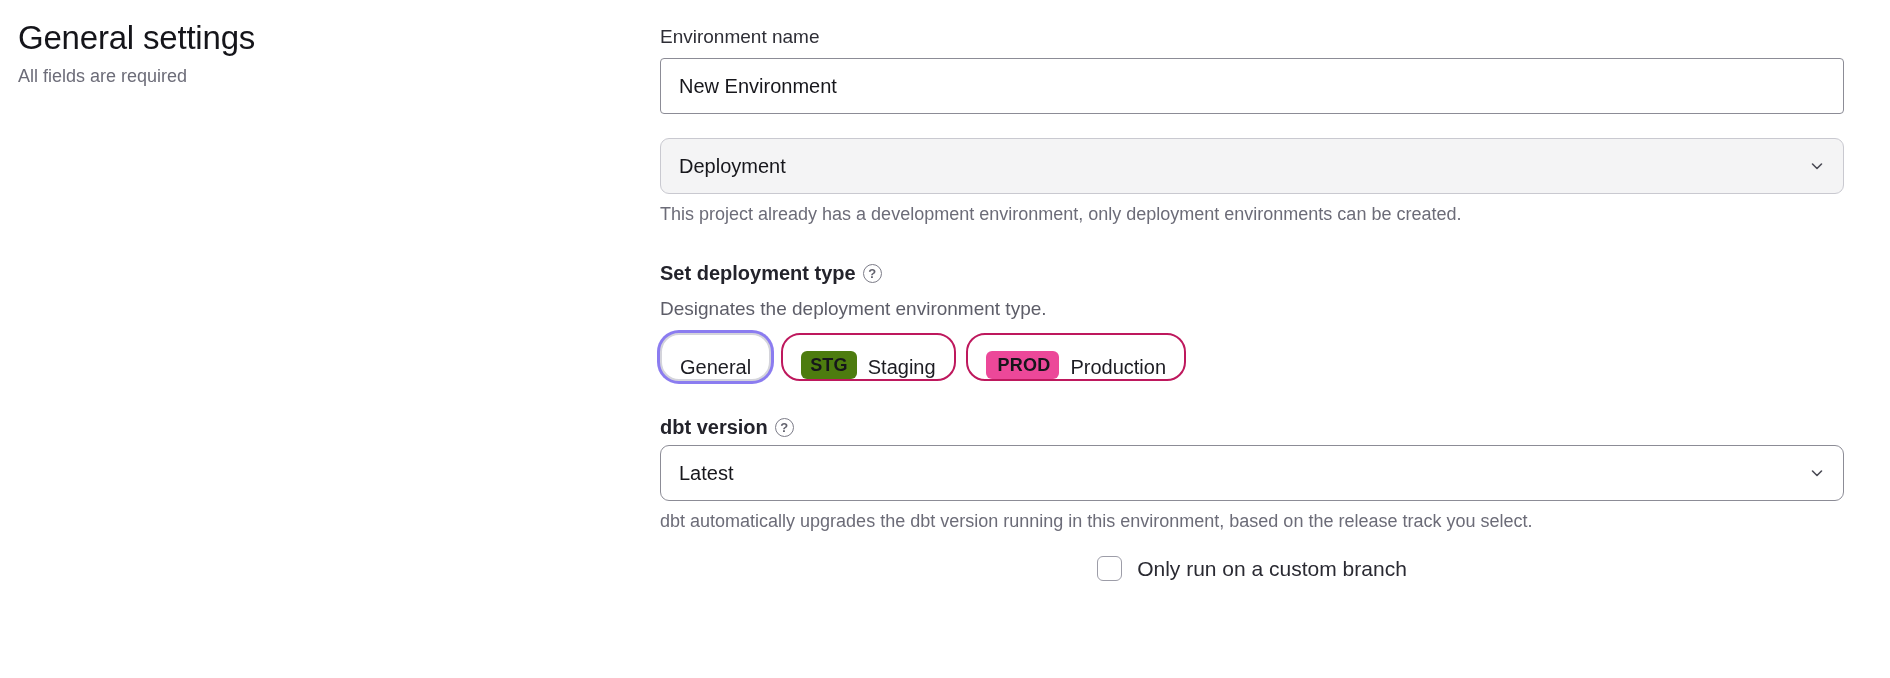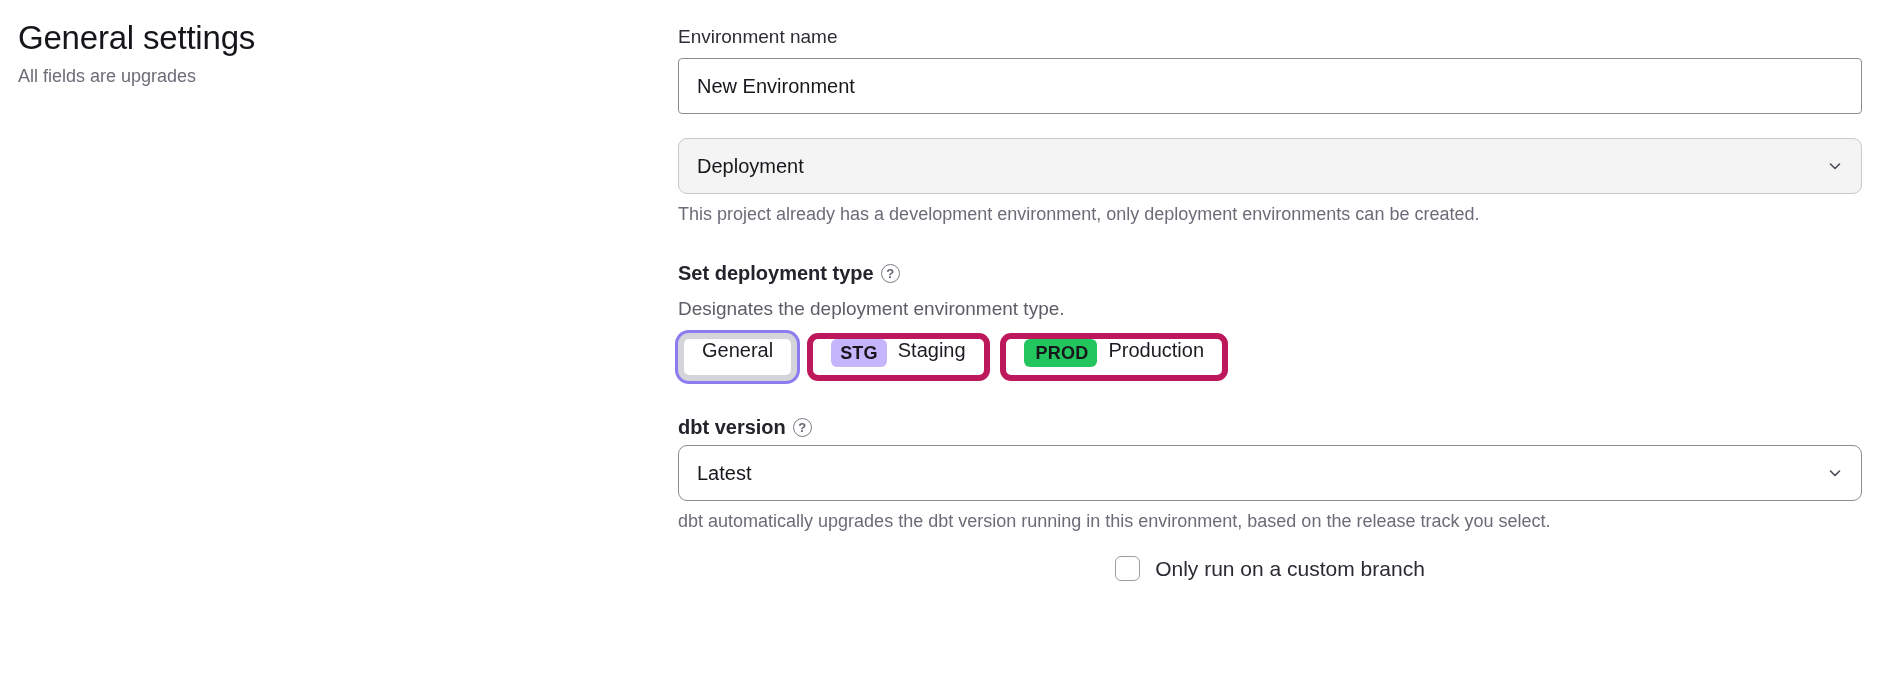--- a/index.html
+++ b/index.html
@@ -41,21 +41,21 @@
   .page-subtitle {
     font-size: 18px;
     line-height: 24px;
     color: #6c6c78;
     margin-top: 6px;
   }
 
   
   .form-col {
     position: absolute;
-    left: 678px;
+    left: 660px;
     top: 24px;
     width: 1184px;
   }
 
   .field { margin-bottom: 0; }
 
   .field-label {
     display: block;
     font-size: 19px;
     line-height: 26px;
@@ -156,26 +156,26 @@
   }
 
   
   .option-row {
     display: flex;
     gap: 10px;
     align-items: center;
   }
   .option-btn {
     display: inline-flex;
-    align-items: flex-start;
+    align-items: flex-end;
     gap: 11px;
     height: 48px;
     padding: 0 18px;
-    border: 6px solid #be185d;
-    border-radius: 11px;
+    border: 2px solid #be185d;
+    border-radius: 19px;
     background: #ffffff;
     font-family: "Liberation Sans", sans-serif;
     font-size: 20px;
     color: #1c1c22;
     cursor: pointer;
     outline: none;
   }
   .option-btn.selected {
     box-shadow: 0 0 0 3px #8b7cf0;
     border-color: #d4d4db;
@@ -185,22 +185,22 @@
     align-items: center;
     justify-content: center;
     height: 28px;
     padding: 0 9px;
     border-radius: 6px;
     font-size: 18px;
     font-weight: 700;
     letter-spacing: 0.2px;
     color: #16161b;
   }
-  .badge-stg { background: #c4b5fd; }
-  .badge-prod { background: #22c55e; padding-left: 12px; }
+  .badge-stg { background: #4d7c0f; }
+  .badge-prod { background: #ec4899; padding-left: 12px; }
 
   
   .checkbox-row {
     display: flex;
     align-items: center;
     gap: 15px;
     margin-top: 22px;
     justify-content: center;
   }
   .checkbox {
@@ -221,21 +221,21 @@
   .mt-18 { margin-top: 18px; }
   .mt-24 { margin-top: 24px; }
 </style>
 </head>
 <body>
 
 <div class="page">
 
   <div class="left-col">
     <h1 class="page-title">General settings</h1>
-    <div class="page-subtitle">All fields are upgrades</div>
+    <div class="page-subtitle">All fields are required</div>
   </div>
 
   <div class="form-col">
 
     <div class="field">
       <label class="field-label">Environment name</label>
       <input class="text-input" type="text" value="New Environment" style="">
     </div>
 
     <div class="field mt-24">

